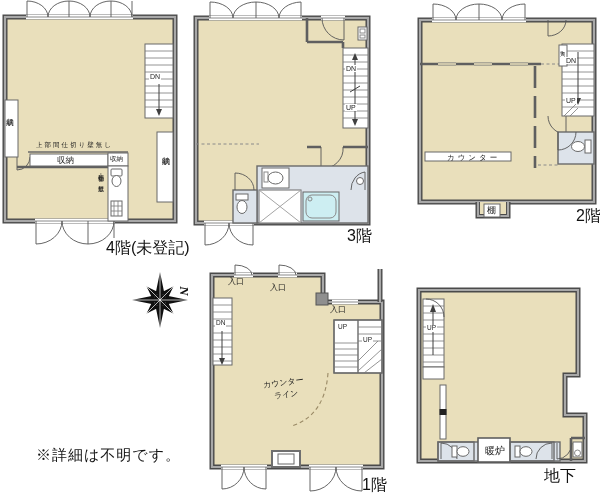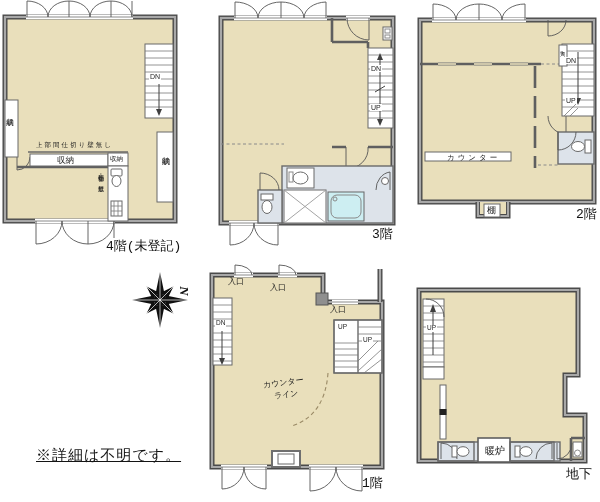--- a/index.html
+++ b/index.html
@@ -4,23 +4,23 @@
 <style>
   html,body{margin:0;padding:0;background:#fff;}
   .canvas{position:relative;width:600px;height:502px;background:#ffffff;overflow:hidden;
           font-family:"Liberation Sans",sans-serif;}
   .plan{position:absolute;}
   .plan svg{position:absolute;left:0;top:0;overflow:visible;}
   .lbl{position:absolute;font-family:"Liberation Sans",sans-serif;color:#1c1c1c;
        white-space:nowrap;line-height:1;}
   .bgw{background:#fff;padding:0 1px;}
   .vt{writing-mode:vertical-rl;text-orientation:upright;letter-spacing:1px;}
-  .title{font-family:Liberation Mono, monospace;font-size:13px;color:#111;}
+  .title{font-family:Liberation Sans, sans-serif;font-size:16px;color:#111;}
   .note{position:absolute;left:36px;top:446px;font:15px "Liberation Serif",serif;
-        color:#141414;letter-spacing:1px;text-decoration:underline;}
+        color:#141414;letter-spacing:1px;}
   .nmark{position:absolute;font:italic bold 13px "Liberation Serif",serif;color:#111;
          transform:rotate(90deg);}
   
   .wd{stroke:#4a4a4a;stroke-width:5;fill:none;}
   .wl{stroke:#a8a8a8;stroke-width:2.2;fill:none;}
   .iw{stroke:#5f5f5f;stroke-width:2.6;fill:none;}
   .iw2{stroke:#6a6a6a;stroke-width:1.4;fill:none;}
   .tr{stroke:#7a7a7a;stroke-width:.8;fill:none;}
   .dr{stroke:#555;stroke-width:.9;fill:none;}
   .gap{stroke:#fff;stroke-width:4.5;fill:none;}
@@ -85,21 +85,21 @@
     <span class="lbl bgw" style="left:149px;top:73px;font-size:7px">DN</span>
     <span class="lbl vt" style="left:6px;top:112px;font-size:7.5px">収納</span>
     <span class="lbl" style="left:36px;top:142px;font-size:6.5px;letter-spacing:2px">上部間仕切り壁無し</span>
     <span class="lbl" style="left:57px;top:156px;font-size:8.5px">収納</span>
     <span class="lbl" style="left:110px;top:156px;font-size:6.5px">収納</span>
     <span class="lbl vt" style="left:98px;top:168px;font-size:6px">上部仕切り壁無し</span>
     <span class="lbl vt" style="left:161px;top:150px;font-size:8px">収納</span>
     <span class="lbl title" style="left:106px;top:240px">4階(未登記)</span>
   </div>
 
-  <div class="plan" style="left:216px;top:2px;width:184px;height:246px">
+  <div class="plan" style="left:191px;top:2px;width:184px;height:246px">
     <svg width="184" height="246" viewBox="0 0 184 246">
       <g>
         <rect class="floor" x="5" y="16" width="172" height="205"></rect>
         <rect class="wd" x="5" y="16" width="172" height="205"></rect>
         <rect class="wl" x="5" y="16" width="172" height="205"></rect>
         <path class="gap" d="M18,16 H111 M130,16 H154 M13,221 H63"></path>
         <path class="gapl" d="M18,16 H111 M130,16 H154 M13,221 H63"></path>
         <path class="iw" d="M116,16 V40 M116,40 H152 M152,40 V46 M116,145 H130 M152,145 H177"></path>
       </g>
       <g>
@@ -293,21 +293,21 @@
       </g>
       <g>
         <path class="iw" d="M155,153 H169 M155,153 V176"></path>
         <rect class="fx" x="157" y="157" width="9" height="15"></rect>
         <circle class="fx2" cx="161.5" cy="168" r="3"></circle>
         <path class="dr" d="M141,158 V174 M141,174 A15,16 0 0 0 156,158"></path>
       </g>
     </svg>
     <span class="lbl bgw" style="left:10px;top:40px;font-size:6.5px">UP</span>
     <span class="lbl" style="left:69px;top:161px;font-size:10px">暖炉</span>
-    <span class="lbl title" style="left:150px;top:183px">地下</span>
+    <span class="lbl title" style="left:128px;top:183px">地下</span>
   </div>
 
   <div class="plan" style="left:127px;top:267px;width:66px;height:66px">
     <svg width="66" height="66" viewBox="-33 -33 66 66">
       <g fill="#101010">
         <path d="M0,-28 L4.5,-6 L-4.5,-6 Z M28,0 L6,4.5 L6,-4.5 Z M0,28 L-4.5,6 L4.5,6 Z M-28,0 L-6,-4.5 L-6,4.5 Z"></path>
         <g transform="rotate(45)">
           <path d="M0,-19 L4.5,-6 L-4.5,-6 Z M19,0 L6,4.5 L6,-4.5 Z M0,19 L-4.5,6 L4.5,6 Z M-19,0 L-6,-4.5 L-6,4.5 Z"></path>
         </g>
         <circle r="6.5"></circle>

